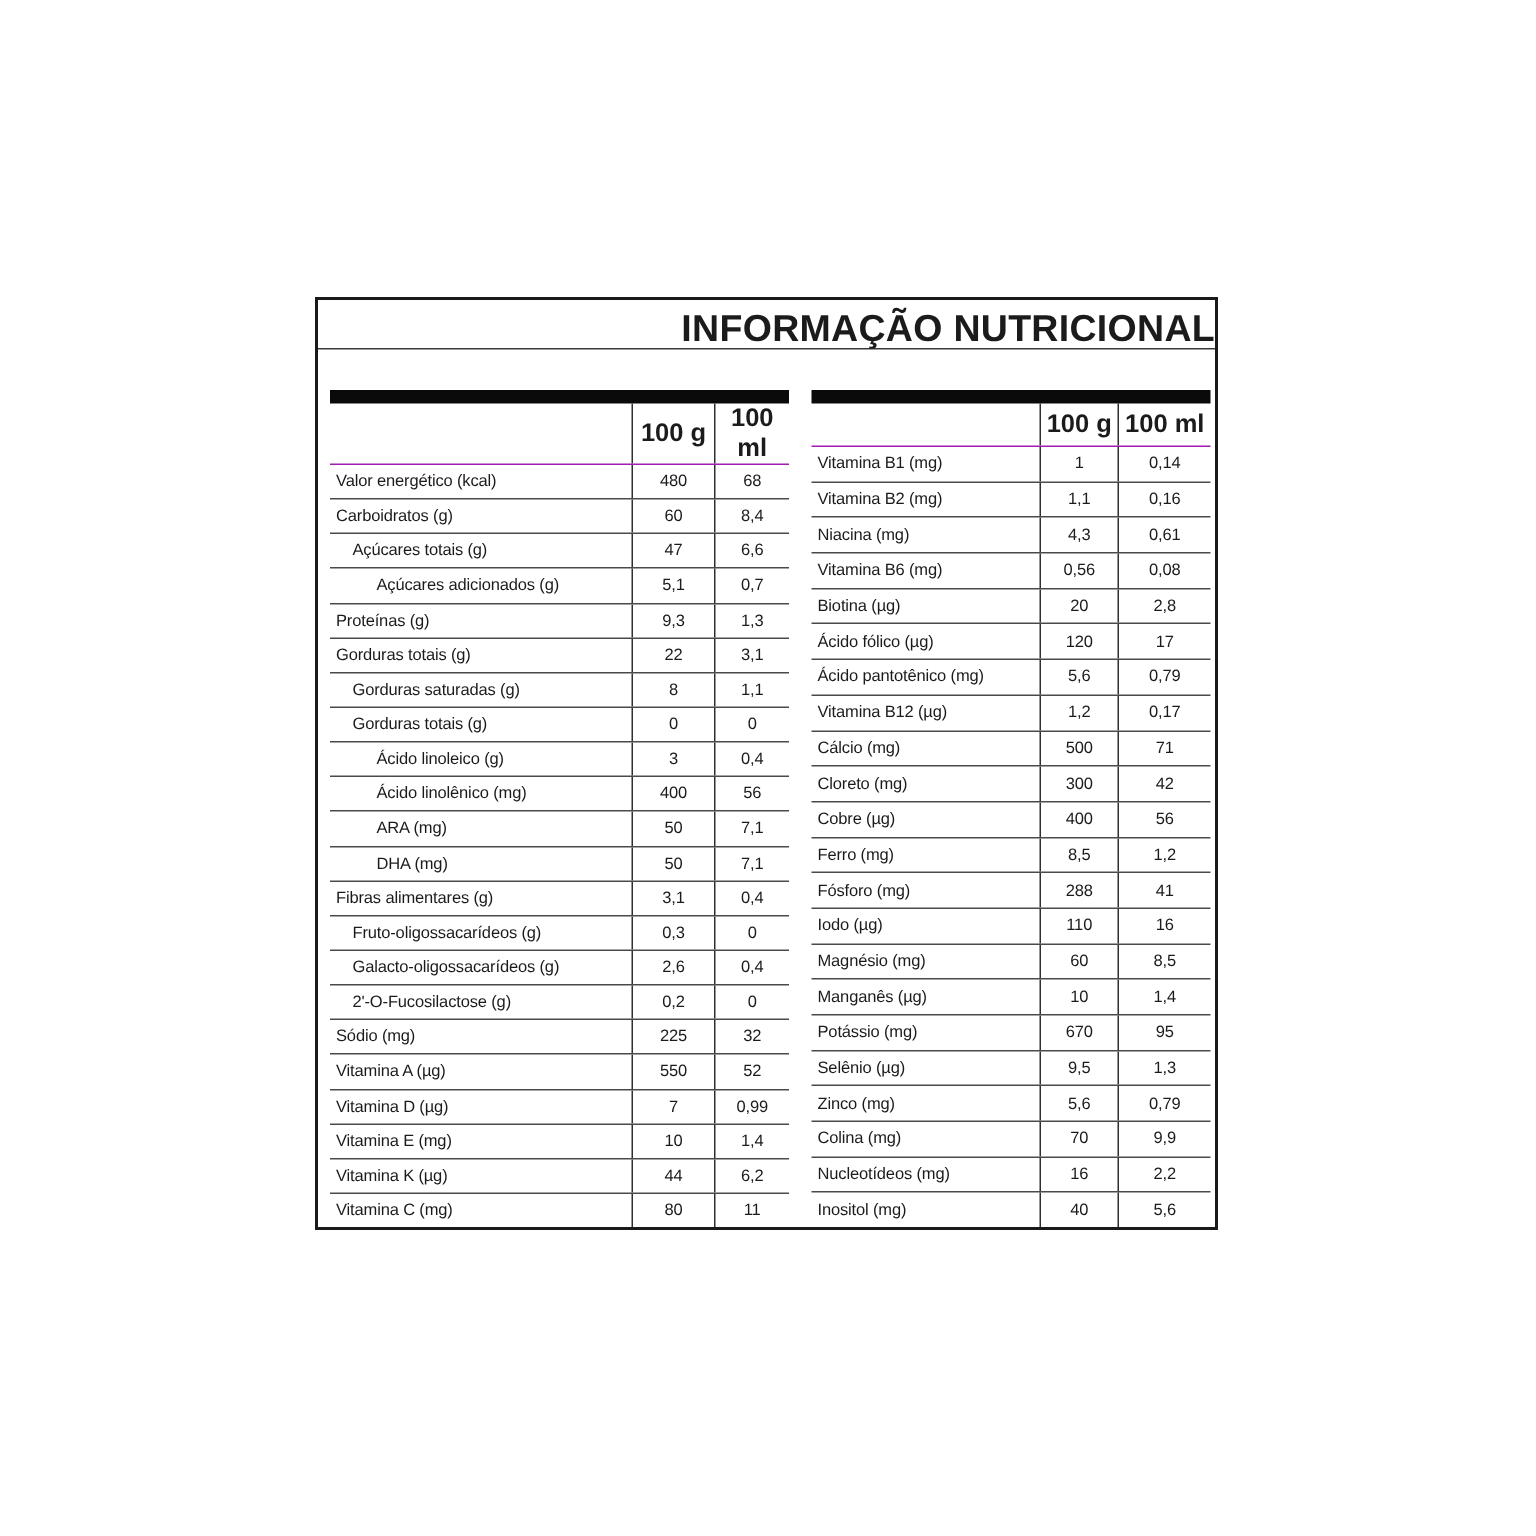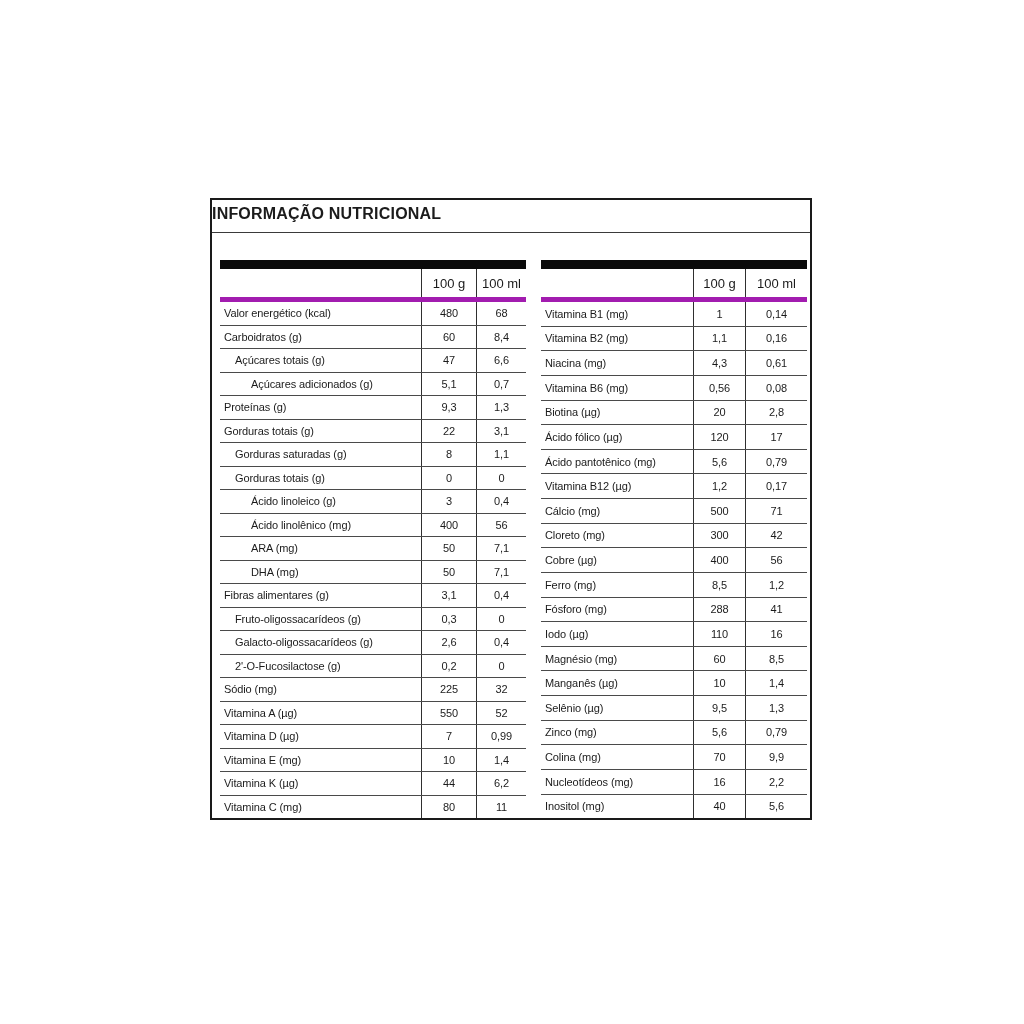--- a/index.html
+++ b/index.html
@@ -6,34 +6,34 @@
   .page{
     position:relative;width:1024px;height:1024px;background:#fff;overflow:hidden;
     font-family:"Liberation Sans", sans-serif;color:#1b1b1b;
   }
   .label-box{
     position:absolute;left:210px;top:198px;width:602px;height:622px;
     border:2px solid #1a1a1a;box-sizing:border-box;
     display:flex;flex-direction:column;background:#fff;
   }
   .title{
-    height:27px;padding-top:5px;text-align:left;
-    font-size:16px;font-weight:bold;letter-spacing:0.2px;
+    height:27px;padding-top:5px;text-align:right;
+    font-size:25px;font-weight:bold;letter-spacing:0.2px;
     border-bottom:1.5px solid #3a3a3a;flex:0 0 auto;box-sizing:content-box;
   }
   .tables{
     flex:1;display:flex;gap:15px;padding:27px 3px 0 8px;min-height:0;
   }
   .ntable{display:flex;flex-direction:column;min-height:0;}
   .t-left{width:306px;flex:0 0 306px;}
   .t-right{flex:1;}
   .thick-bar{height:9px;background:#0a0a0a;flex:0 0 auto;}
   .hrow{
     flex:0 0 28px;display:grid;align-items:stretch;
-    border-bottom:5px solid #a21caf;font-weight:normal;font-size:13px;
+    border-bottom:1px solid #a21caf;font-weight:bold;font-size:17px;
   }
   .t-left .hrow,.t-left .trow{grid-template-columns:1fr 55px 50px;}
   .t-right .hrow,.t-right .trow{grid-template-columns:1fr 52px 62px;}
   .rows{flex:1;display:flex;flex-direction:column;min-height:0;}
   .trow{
     flex:1;display:grid;align-items:stretch;
     border-bottom:1px solid #4a4a4a;font-size:11px;letter-spacing:-0.1px;
   }
   .trow:last-child{border-bottom:none;}
   .lcell{
@@ -258,20 +258,25 @@
               <div class="lcell">Magnésio (mg)</div>
               <div class="vcell">60</div>
               <div class="vcell">8,5</div>
             </div>
             <div class="trow">
               <div class="lcell">Manganês (µg)</div>
               <div class="vcell">10</div>
               <div class="vcell">1,4</div>
             </div>
             <div class="trow">
+              <div class="lcell">Potássio (mg)</div>
+              <div class="vcell">670</div>
+              <div class="vcell">95</div>
+            </div>
+            <div class="trow">
               <div class="lcell">Selênio (µg)</div>
               <div class="vcell">9,5</div>
               <div class="vcell">1,3</div>
             </div>
             <div class="trow">
               <div class="lcell">Zinco (mg)</div>
               <div class="vcell">5,6</div>
               <div class="vcell">0,79</div>
             </div>
             <div class="trow">

